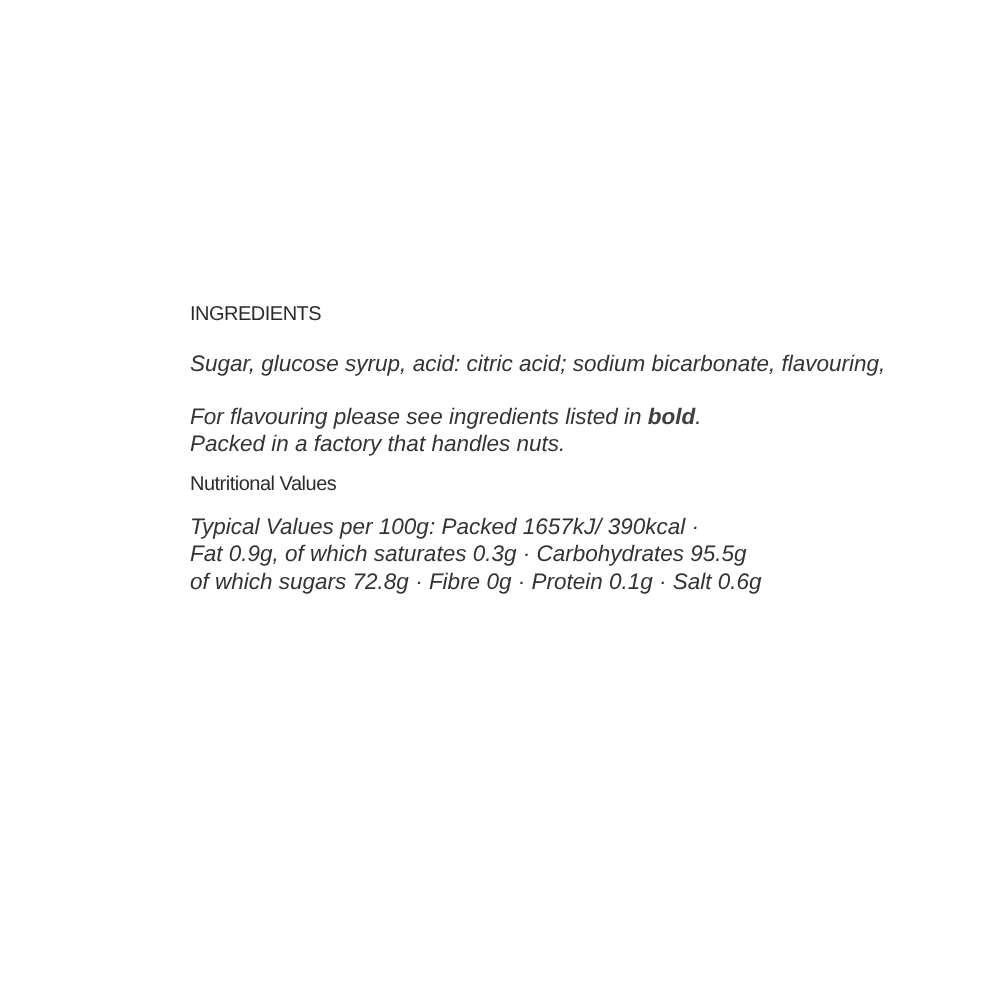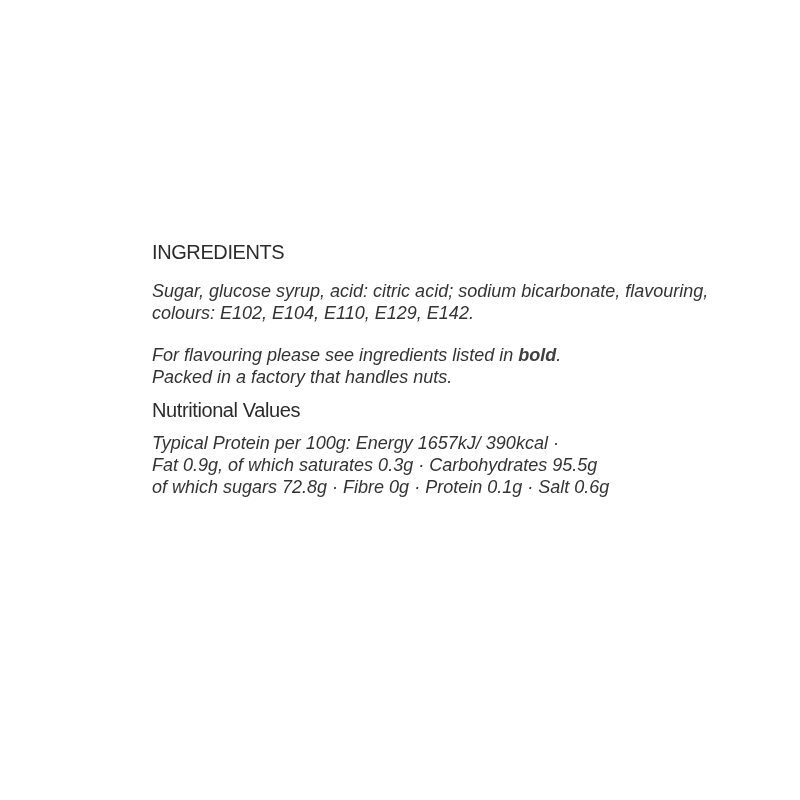--- a/index.html
+++ b/index.html
@@ -15,21 +15,21 @@
     position: relative;
     overflow: hidden;
   }
   .content {
     position: absolute;
     left: 152px;
     top: 239px;
     width: 560px;
   }
   .heading {
-    font-size: 20px;
+    font-size: 16px;
     font-weight: 400;
     letter-spacing: -0.4px;
     color: #2b2b2b;
     line-height: 26px;
     white-space: nowrap;
   }
   .h-ingredients {
     margin: 0 0 15px 0;
   }
   .h-nutrition {
@@ -56,30 +56,29 @@
 </style>
 </head>
 <body>
 
 <div class="content">
 
   <div class="heading h-ingredients">INGREDIENTS</div>
 
   <div class="para m-after-ingredients">
     <div class="line">Sugar, glucose syrup, acid: citric acid; sodium bicarbonate, flavouring,</div>
-    <div class="line">colours: E102, E104, E110, E129, E142.</div>
   </div>
 
 
   <div class="para m-after-allergens">
     <div class="line"><span>For flavouring please see ingredients listed in </span><span class="bold-word">bold</span><span>.</span></div>
     <div class="line">Packed in a factory that handles nuts.</div>
   </div>
 
   <div class="heading h-nutrition">Nutritional Values</div>
 
   <div class="para">
-    <div class="line">Typical Protein per 100g: Energy 1657kJ/ 390kcal ·</div>
+    <div class="line">Typical Values per 100g: Packed 1657kJ/ 390kcal ·</div>
     <div class="line">Fat 0.9g, of which saturates 0.3g · Carbohydrates 95.5g</div>
     <div class="line">of which sugars 72.8g · Fibre 0g · Protein 0.1g · Salt 0.6g</div>
   </div>
 
 </div>
 
 </body></html>

